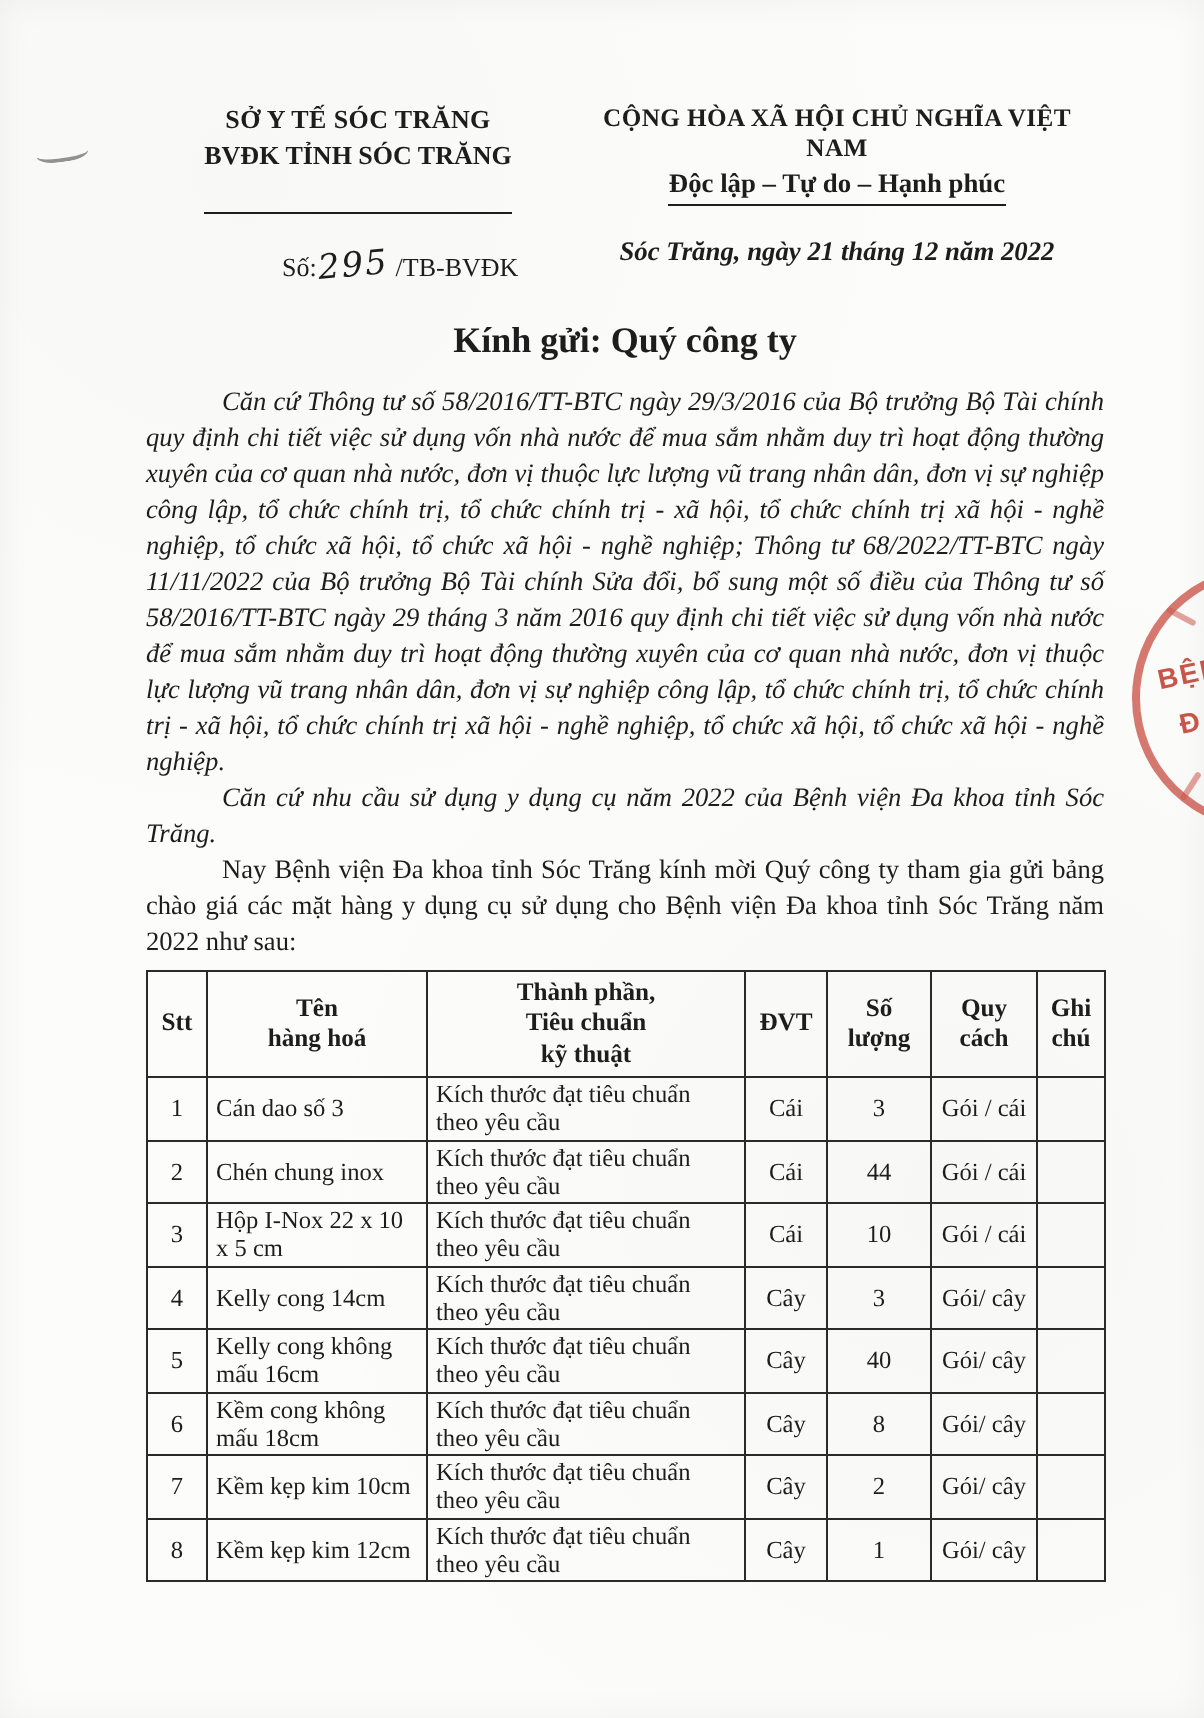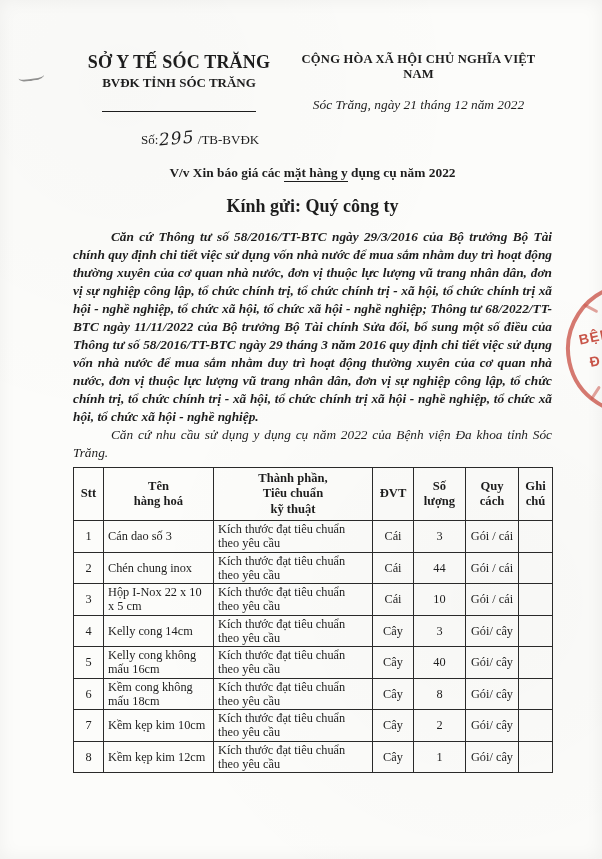--- a/index.html
+++ b/index.html
@@ -13,42 +13,42 @@
     box-shadow:inset 0 0 18px rgba(0,0,0,0.05);
   }
   .smudge{position:absolute;left:18px;top:70px;width:26px;height:9px;
     border-bottom:2px solid rgba(60,60,60,.55);transform:rotate(-8deg);border-radius:40%;}
   .content{position:absolute;left:73px;top:52px;width:479px;}
 
   
   .header-row{display:flex;}
   .hdr-left{width:212px;text-align:center;}
   .hdr-right{width:267px;text-align:center;}
-  .org1{font-size:18px;font-weight:600;letter-spacing:.2px;}
+  .org1{font-size:13px;font-weight:600;letter-spacing:.2px;}
   .org2{font-size:13px;font-weight:bold;margin-top:2px;}
   .org2 .u{display:inline-block;border-bottom:1.4px solid #1d1d1d;padding-bottom:20px;}
   .doc-num{margin-top:16px;font-size:13px;text-align:left;padding-left:68px;white-space:nowrap;}
   .hand{display:inline-block;font-size:17px;font-style:italic;transform:rotate(-5deg);
     font-family:"DejaVu Serif",serif;letter-spacing:1px;margin:0 3px 0 1px;}
   .motto1{font-size:12.6px;font-weight:bold;letter-spacing:.2px;}
   .motto2{font-size:13.4px;font-weight:bold;margin-top:2px;}
   .motto2 .u{display:inline-block;border-bottom:1.4px solid #1d1d1d;padding-bottom:2px;}
-  .place-date{margin-top:15px;font-size:13.4px;font-style:italic;font-weight:400;white-space:nowrap;}
+  .place-date{margin-top:15px;font-size:13.4px;font-style:italic;font-weight:700;white-space:nowrap;}
 
   
   .title-block{margin-top:17px;text-align:center;}
   .doc-title{font-size:14.6px;font-weight:bold;letter-spacing:.4px;}
   .doc-subject{font-size:13.4px;font-weight:bold;margin-top:3px;}
   .doc-subject .pul{border-bottom:1.5px solid #1d1d1d;padding-bottom:1px;}
   .salutation{font-size:18px;font-weight:bold;margin-top:15px;text-align:center;}
 
   
   .bodytext{margin-top:11px;font-size:13.3px;line-height:18px;text-align:justify;}
   .bodytext p{margin:0;text-indent:38px;}
-  .p-bold-italic{font-style:italic;font-weight:bold;}
+  .p-bold-italic{font-style:italic;font-weight:normal;}
   .p-italic{font-style:italic;}
 
   
   table.items{border-collapse:collapse;margin-top:5px;width:479px;table-layout:fixed;}
   table.items th,table.items td{border:1.2px solid #2a2a2a;overflow:hidden;}
   table.items th{font-size:12.6px;font-weight:bold;text-align:center;vertical-align:middle;
     white-space:pre-line;line-height:1.22;padding:3px 2px;height:44px;}
   table.items td{font-size:12.3px;padding:1px 4px;vertical-align:middle;line-height:1.16;height:28px;}
   td.c-stt,td.c-dvt,td.c-qty{text-align:center;}
   td.c-spec{font-size:11.8px;}
@@ -76,33 +76,34 @@
   <div class="content">
 
     <div class="header-row">
       <div class="hdr-left">
         <div class="org1">SỞ Y TẾ SÓC TRĂNG</div>
         <div class="org2"><span class="u">BVĐK TỈNH SÓC TRĂNG</span></div>
         <div class="doc-num"><span>Số:</span><span class="hand">295</span><span>/TB-BVĐK</span></div>
       </div>
       <div class="hdr-right">
         <div class="motto1">CỘNG HÒA XÃ HỘI CHỦ NGHĨA VIỆT NAM</div>
+        <div class="motto2"><span class="u">Độc lập – Tự do – Hạnh phúc</span></div>
         <div class="place-date">Sóc Trăng, ngày 21 tháng 12 năm 2022</div>
       </div>
     </div>
 
     <div class="title-block">
-      <div class="doc-subject"><span>V/v Xin báo giá các </span><span class="pul">mặt hàng y</span><span> dụng cụ năm 2022</span></div>
     </div>
 
     <div class="salutation">Kính gửi: Quý công ty</div>
 
     <div class="bodytext">
       <p class="p-bold-italic">Căn cứ Thông tư số 58/2016/TT-BTC ngày 29/3/2016 của Bộ trưởng Bộ Tài chính quy định chi tiết việc sử dụng vốn nhà nước để mua sắm nhằm duy trì hoạt động thường xuyên của cơ quan nhà nước, đơn vị thuộc lực lượng vũ trang nhân dân, đơn vị sự nghiệp công lập, tổ chức chính trị, tổ chức chính trị - xã hội, tổ chức chính trị xã hội - nghề nghiệp, tổ chức xã hội, tổ chức xã hội - nghề nghiệp; Thông tư 68/2022/TT-BTC ngày 11/11/2022 của Bộ trưởng Bộ Tài chính Sửa đổi, bổ sung một số điều của Thông tư số 58/2016/TT-BTC ngày 29 tháng 3 năm 2016 quy định chi tiết việc sử dụng vốn nhà nước để mua sắm nhằm duy trì hoạt động thường xuyên của cơ quan nhà nước, đơn vị thuộc lực lượng vũ trang nhân dân, đơn vị sự nghiệp công lập, tổ chức chính trị, tổ chức chính trị - xã hội, tổ chức chính trị xã hội - nghề nghiệp, tổ chức xã hội, tổ chức xã hội - nghề nghiệp.</p>
       <p class="p-italic">Căn cứ nhu cầu sử dụng y dụng cụ năm 2022 của Bệnh viện Đa khoa tỉnh Sóc Trăng.</p>
+      <p>Nay Bệnh viện Đa khoa tỉnh Sóc Trăng kính mời Quý công ty tham gia gửi bảng chào giá các mặt hàng y dụng cụ sử dụng cho Bệnh viện Đa khoa tỉnh Sóc Trăng năm 2022 như sau:</p>
     </div>
 
     <table class="items">
       <colgroup>
         <col style="width:30px">
           <col style="width:110px">
           <col style="width:159px">
         <col style="width:41px">
           <col style="width:52px">
           <col style="width:53px">

